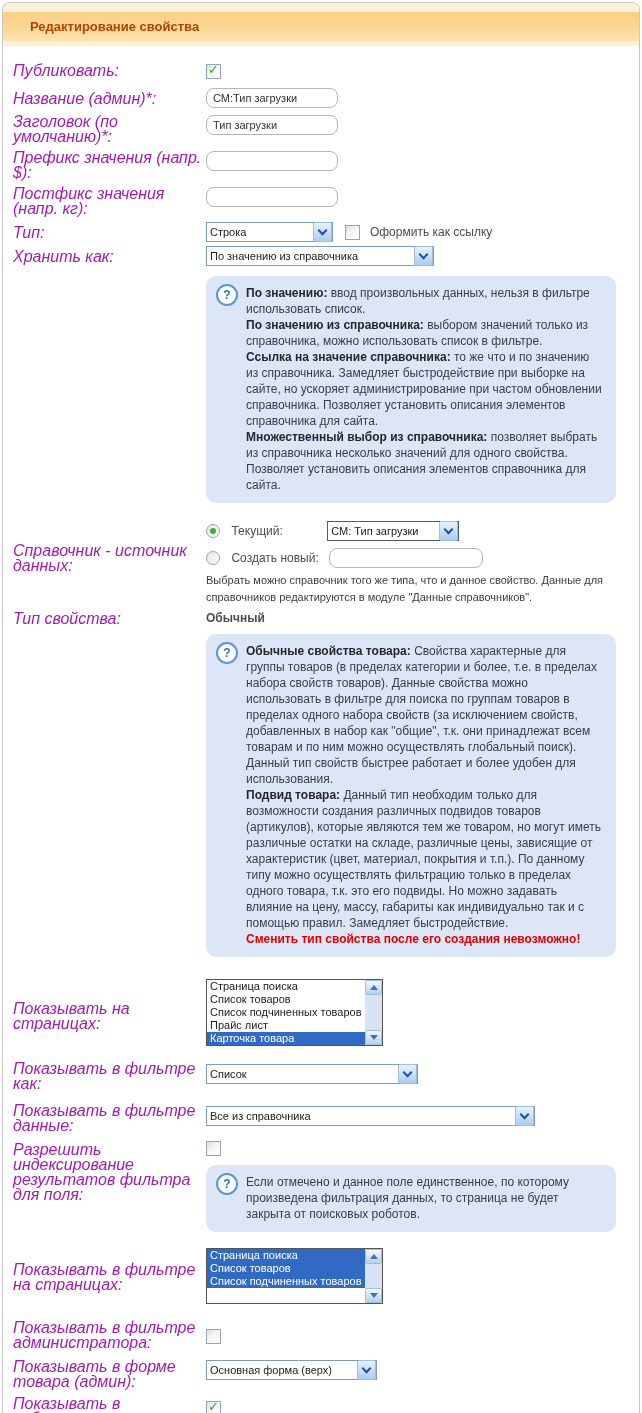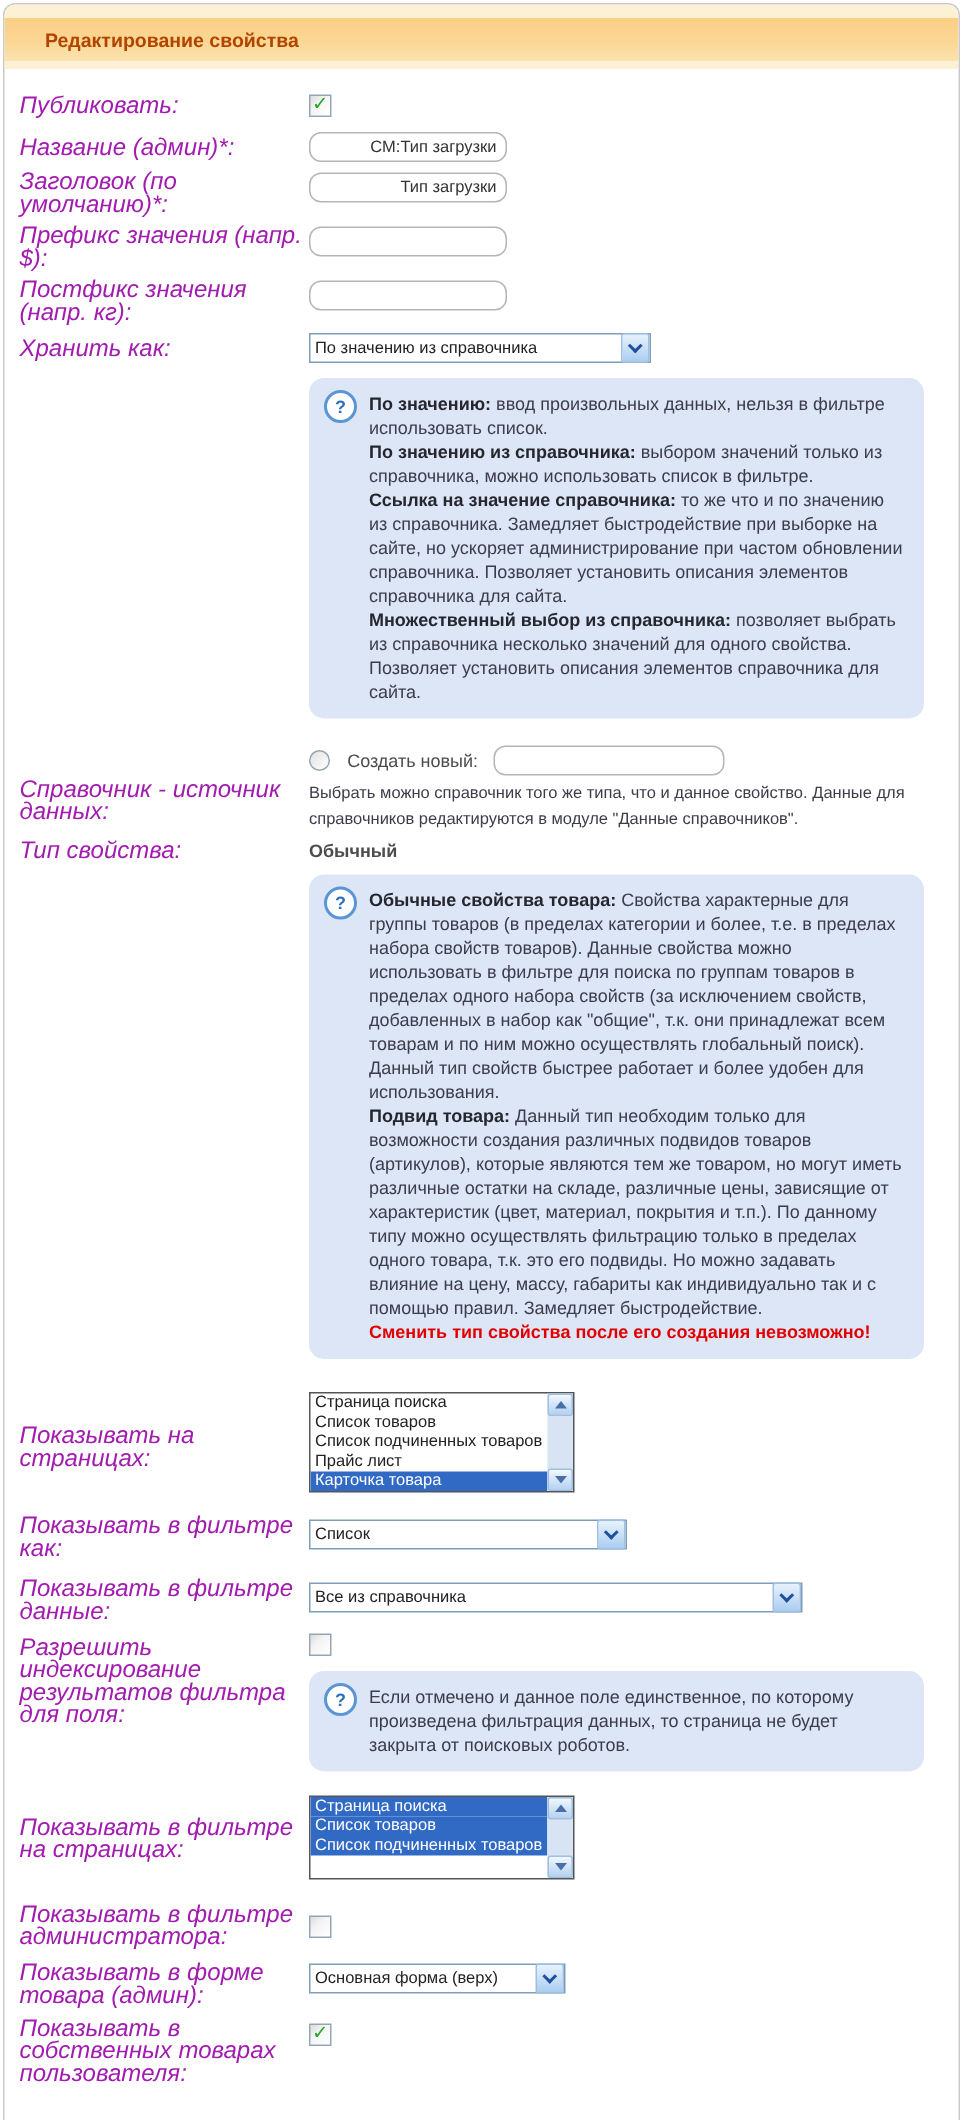--- a/index.html
+++ b/index.html
@@ -9,21 +9,21 @@
   .band-top{height:9px;background:#fdf1d5;}
   .band{height:29px;background:linear-gradient(180deg,#fbce86 0%,#fbd794 55%,#fbe3b0 100%);
         line-height:29px;padding-left:27px;font-size:13px;font-weight:bold;color:#b04400;}
   .band-bot{height:5px;background:#fdf1d5;}
   .content{padding:14px 8px 0 10px;}
   .row{display:flex;align-items:flex-start;}
   .lbl{flex:none;width:193px;font-size:16px;line-height:15px;color:#a21caf;padding-top:3px;font-style:italic;}
   .fld{flex:1;min-width:0;}
   
   .ti{height:18px;border:1px solid #b5b5b5;border-radius:8px;padding:0 6px;font-size:11px;
-      color:#333;font-family:inherit;outline:none;background:#fff;text-align:right;}
+      color:#333;font-family:inherit;outline:none;background:#fff;}
   
   .select{display:inline-flex;align-items:center;height:20px;border:1px solid #7f9db9;background:#fff;
           box-sizing:border-box;vertical-align:middle;cursor:default;}
   .select.dark{border-color:#4d5d6b;}
   .sel-text{flex:1;font-size:11px;color:#222;padding:0 3px;white-space:nowrap;overflow:hidden;}
   .sel-btn{flex:none;width:17px;height:18px;margin:0;border:1px solid #9ebfe2;border-radius:2px;
            background:linear-gradient(180deg,#e8f2fd 0%,#cde2f8 45%,#aacdf0 100%);
            display:flex;align-items:center;justify-content:center;}
   .chev{width:5px;height:5px;border-left:2px solid #1f4f9e;border-bottom:2px solid #1f4f9e;
         transform:rotate(-45deg);margin-top:-3px;}
@@ -93,20 +93,33 @@
     <div class="row" style="margin-bottom:3px">
       <div class="lbl">Префикс значения (напр. $):</div>
       <div class="fld" style="padding-top:4px"><input class="ti" style="width: 118px;" value=""></div>
     </div>
 
     <div class="row" style="margin-bottom:6px">
       <div class="lbl">Постфикс значения (напр. кг):</div>
       <div class="fld" style="padding-top:4px"><input class="ti" style="width: 118px;" value=""></div>
     </div>
 
+    <div class="row" style="margin-bottom:4px">
+      <div class="lbl">Тип:</div>
+      <div class="fld">
+        <span class="select" style="width:127px">
+          <span class="sel-text">Строка</span>
+          <span class="sel-btn">
+              <i class="chev"></i>
+            </span>
+        </span>
+        <span class="cb" style="margin-left:8px"></span>
+        <span class="inline-lab" style="margin-left:5px">Оформить как ссылку</span>
+      </div>
+    </div>
 
     <div class="row" style="margin-bottom:10px">
       <div class="lbl">Хранить как:</div>
       <div class="fld">
         <span class="select" style="width:228px">
           <span class="sel-text">По значению из справочника</span>
           <span class="sel-btn">
               <i class="chev"></i>
             </span>
         </span>
@@ -122,20 +135,30 @@
           <div class="seg"><b>По значению из справочника:</b><span> выбором значений только из справочника, можно использовать список в фильтре.</span></div>
           <div class="seg"><b>Ссылка на значение справочника:</b><span> то же что и по значению из справочника. Замедляет быстродействие при выборке на сайте, но ускоряет администрирование при частом обновлении справочника. Позволяет установить описания элементов справочника для сайта.</span></div>
           <div class="seg"><b>Множественный выбор из справочника:</b><span> позволяет выбрать из справочника несколько значений для одного свойства. Позволяет установить описания элементов справочника для сайта.</span></div>
         </div>
       </div>
     </div>
 
     <div class="row" style="margin-bottom:2px">
       <div class="lbl" style="padding-top:22px">Справочник - источник данных:</div>
       <div class="fld">
+        <div style="margin-bottom:7px">
+          <span class="rb on"></span>
+          <span class="inline-lab" style="margin:0 8px 0 7px">Текущий:</span>
+          <span class="select dark" style="width:132px;margin-left:32px">
+            <span class="sel-text">СМ: Тип загрузки</span>
+            <span class="sel-btn">
+                <i class="chev"></i>
+              </span>
+          </span>
+        </div>
         <div>
           <span class="rb"></span>
           <span class="inline-lab" style="margin:0 6px 0 7px">Создать новый:</span>
           <input class="ti" style="width: 140px; vertical-align: middle;" value="">
         </div>
         <div class="note">Выбрать можно справочник того же типа, что и данное свойство. Данные для справочников редактируются в модуле "Данные справочников".</div>
       </div>
     </div>
 
 

